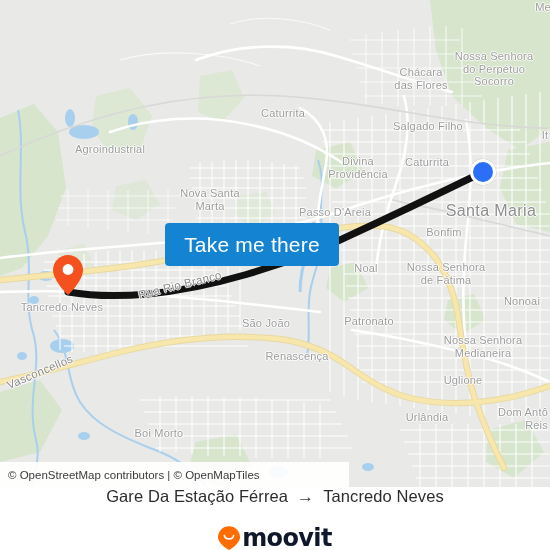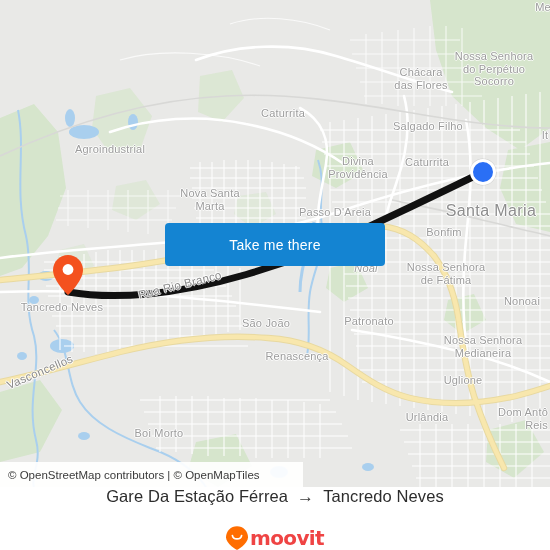--- a/index.html
+++ b/index.html
@@ -83,43 +83,43 @@
     position: absolute;
     width: 30px;
     height: 40px;
   }
 
   
   #take-me-there {
     position: absolute;
     left: 165px;
     top: 223px;
-    width: 220px;
+    width: 174px;
     height: 43px;
     background: #1484d2;
     border: none;
     border-radius: 4px;
     color: #ffffff;
     font-family: "Liberation Sans", sans-serif;
-    font-size: 14px;
+    font-size: 21px;
     letter-spacing: .2px;
     cursor: pointer;
     padding: 0;
     display: flex;
     align-items: center;
     justify-content: center;
   }
 
   
   #attribution {
     position: absolute;
     left: 0;
     bottom: 0;
     height: 25px;
-    width: 303px;
+    width: 349px;
     background: rgba(255,255,255,.92);
     display: flex;
     align-items: center;
     padding-left: 8px;
     box-sizing: border-box;
   }
   #attribution span {
     font-family: "Liberation Sans", sans-serif;
     font-size: 11.5px;
     color: #3a3a3a;
@@ -155,23 +155,23 @@
     color: #3a3a3a;
     line-height: 1;
   }
   #moovit-logo {
     display: flex;
     align-items: center;
     gap: 2px;
   }
   #moovit-wordmark {
     font-family: "DejaVu Sans", sans-serif;
-    font-size: 20px;
+    font-size: 24px;
     font-weight: bold;
-    color: #ef4444;
+    color: #0f172a;
     letter-spacing: -0.6px;
     line-height: 1;
     text-align: center;
   }
 </style>
 </head>
 <body>
 
 <div id="app">
 
@@ -424,21 +424,21 @@
         <div class="lbl" style="font-size: 11px; left: 358px; top: 167px; transform: translate(-50%, -50%);">Divina
 Providência</div>
         <div class="lbl" style="font-size: 11px; left: 427px; top: 162px; transform: translate(-50%, -50%);">Caturrita</div>
         <div class="lbl" style="font-size: 11px; left: 543px; top: 7px; transform: translate(-50%, -50%);">Me</div>
         <div class="lbl" style="font-size: 11px; left: 545px; top: 135px; transform: translate(-50%, -50%);">It</div>
         <div class="lbl" style="font-size: 11px; left: 210px; top: 199px; transform: translate(-50%, -50%);">Nova Santa
 Marta</div>
         <div class="lbl" style="font-size: 11px; left: 335px; top: 212px; transform: translate(-50%, -50%);">Passo D'Areia</div>
         <div class="lbl city" style="font-size: 16px; left: 491px; top: 211px; transform: translate(-50%, -50%);">Santa Maria</div>
         <div class="lbl" style="font-size: 11px; left: 444px; top: 232px; transform: translate(-50%, -50%);">Bonfim</div>
-        <div class="lbl" style="font-size: 11px; left: 366px; top: 268px; transform: translate(-50%, -50%); font-style: italic;">Noal</div>
+        <div class="lbl" style="font-size: 11px; left: 366px; top: 268px; transform: translate(-50%, -50%);">Noal</div>
         <div class="lbl" style="font-size: 11px; left: 446px; top: 273px; transform: translate(-50%, -50%);">Nossa Senhora
 de Fátima</div>
         <div class="lbl" style="font-size: 11px; left: 522px; top: 301px; transform: translate(-50%, -50%);">Nonoai</div>
         <div class="lbl street" style="font-size: 11.5px; left: 180px; top: 285px; transform: translate(-50%, -50%) rotate(-14deg);">Rua Rio Branco</div>
         <div class="lbl" style="font-size: 11px; left: 62px; top: 307px; transform: translate(-50%, -50%);">Tancredo Neves</div>
         <div class="lbl" style="font-size: 11px; left: 266px; top: 323px; transform: translate(-50%, -50%);">São João</div>
         <div class="lbl" style="font-size: 11px; left: 369px; top: 321px; transform: translate(-50%, -50%);">Patronato</div>
         <div class="lbl" style="font-size: 11px; left: 483px; top: 346px; transform: translate(-50%, -50%);">Nossa Senhora
 Medianeira</div>
         <div class="lbl" style="font-size: 11px; left: 297px; top: 356px; transform: translate(-50%, -50%);">Renascença</div>

